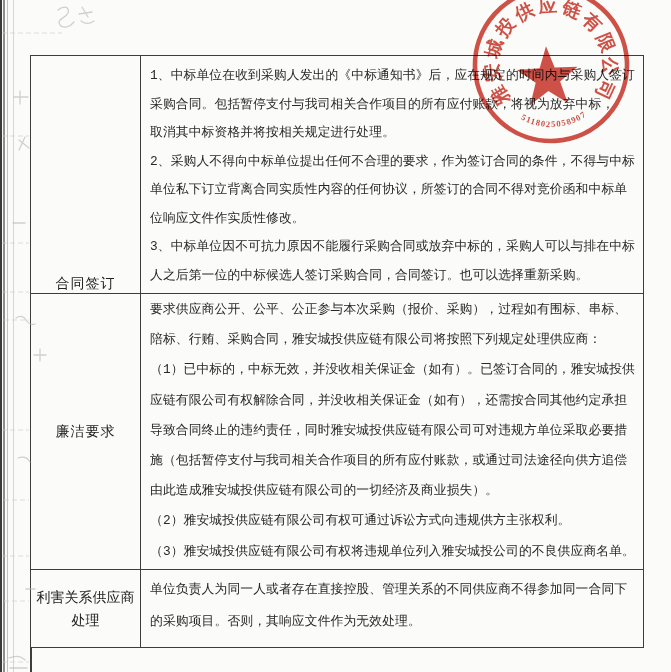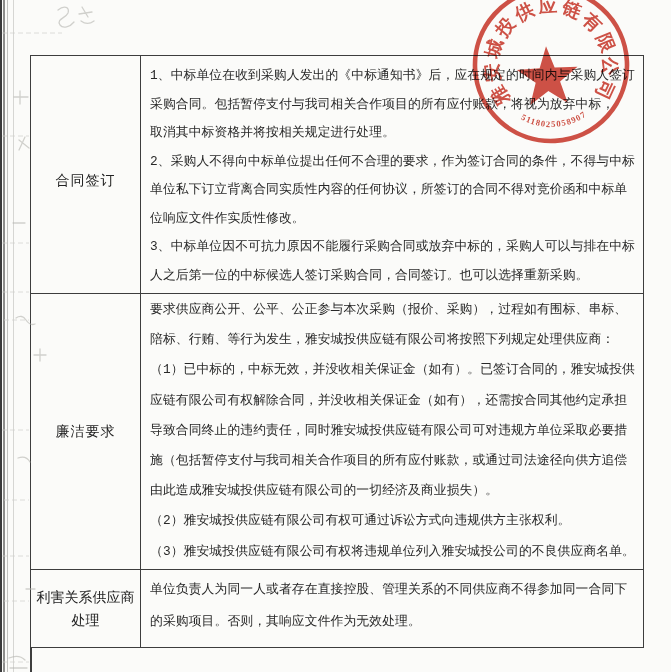--- a/index.html
+++ b/index.html
@@ -29,21 +29,21 @@
   .t-row.r2{height:276px;border-bottom:1.5px solid #3d3d3d;}
   .t-row.r3{height:78px;}
   .label-cell{
     box-sizing:border-box;
     width:110px;flex:0 0 110px;
     border-right:1.5px solid #3d3d3d;
     display:flex;flex-direction:column;align-items:center;
     font-size:14px;letter-spacing:1px;color:#222;
     text-align:center;
   }
-  .r1 .label-cell{justify-content:center;padding-top:13px;}
+  .r1 .label-cell{justify-content:flex-end;padding-top:13px;}
   .r2 .label-cell,.r3 .label-cell{justify-content:center;}
   .r3 .label-cell{line-height:23px;letter-spacing:0;}
   .content-cell{
     box-sizing:border-box;flex:1 1 auto;
     padding:0 6px 0 9px;overflow:hidden;
   }
   .t-line{white-space:nowrap;font-size:12.8px;letter-spacing:0.1px;font-family:Liberation Mono, monospace;}
   .r1 .content-cell{padding-top:6px;}
   .r1 .t-line{line-height:28.5px;}
   .r2 .content-cell{padding-top:1px;}
@@ -92,21 +92,21 @@
         <div class="t-line">人之后第一位的中标候选人签订采购合同，合同签订。也可以选择重新采购。</div>
       </div>
     </div>
 
     <div class="t-row r2">
       <div class="label-cell">
         <span>廉洁要求</span>
       </div>
       <div class="content-cell">
         <div class="t-line">要求供应商公开、公平、公正参与本次采购（报价、采购），过程如有围标、串标、</div>
-        <div class="t-line">陪标、行贿、等行为发生，雅安城投供应链有限公司将按照下列规定处理供应商：</div>
+        <div class="t-line">陪标、行贿、采购合同，雅安城投供应链有限公司将按照下列规定处理供应商：</div>
         <div class="t-line">（1）已中标的，中标无效，并没收相关保证金（如有）。已签订合同的，雅安城投供</div>
         <div class="t-line">应链有限公司有权解除合同，并没收相关保证金（如有），还需按合同其他约定承担</div>
         <div class="t-line">导致合同终止的违约责任，同时雅安城投供应链有限公司可对违规方单位采取必要措</div>
         <div class="t-line">施（包括暂停支付与我司相关合作项目的所有应付账款，或通过司法途径向供方追偿</div>
         <div class="t-line">由此造成雅安城投供应链有限公司的一切经济及商业损失）。</div>
         <div class="t-line">（2）雅安城投供应链有限公司有权可通过诉讼方式向违规供方主张权利。</div>
         <div class="t-line">（3）雅安城投供应链有限公司有权将违规单位列入雅安城投公司的不良供应商名单。</div>
       </div>
     </div>
 

